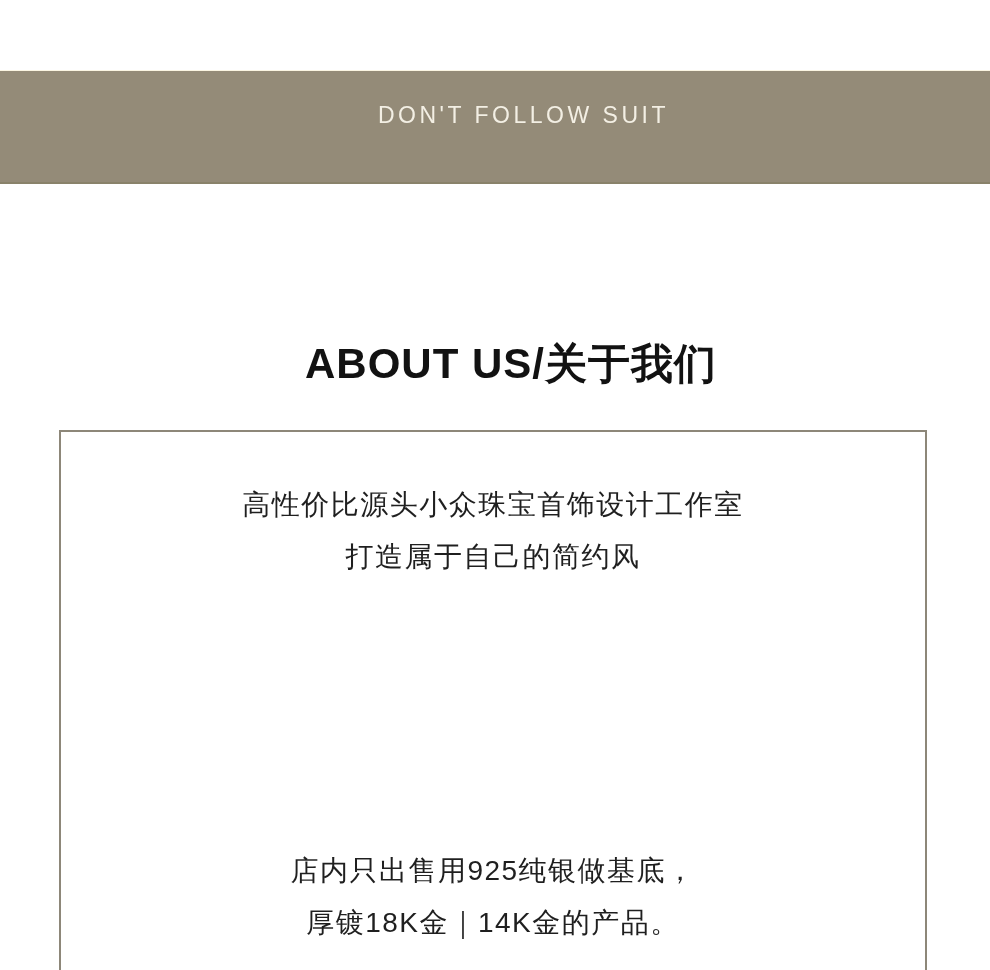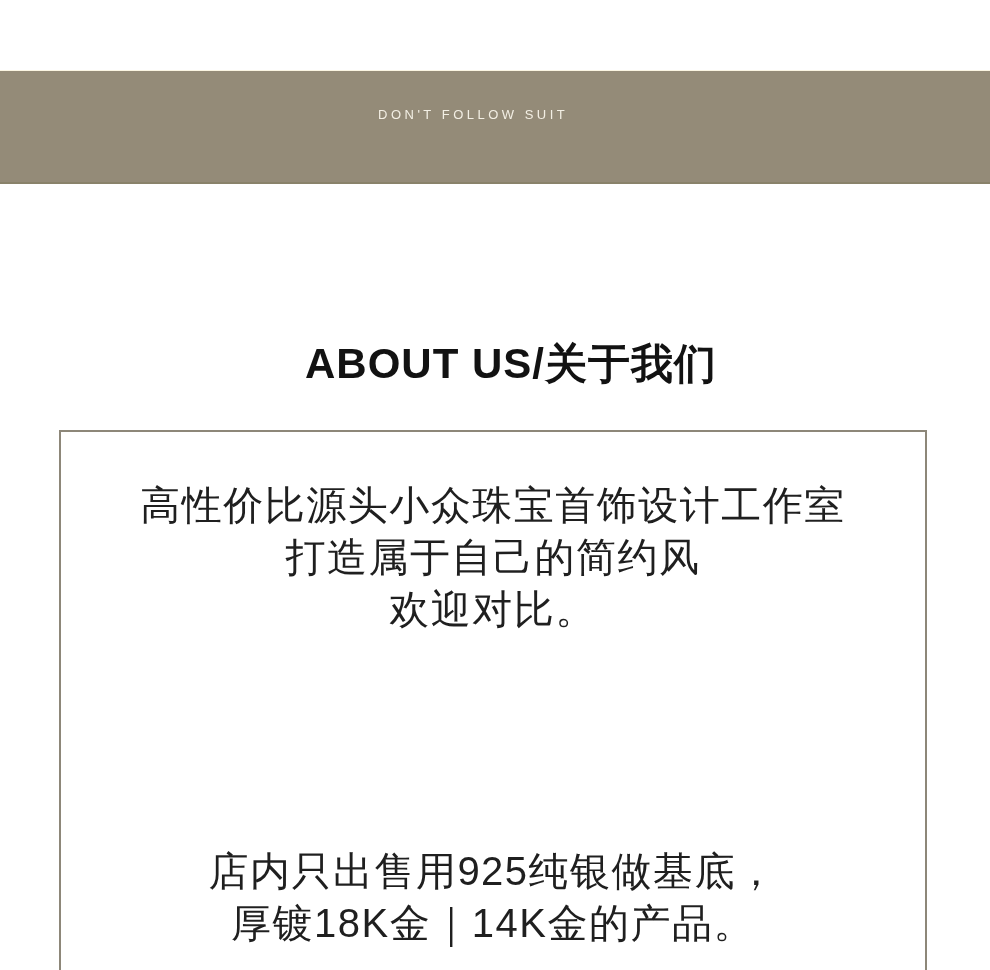--- a/index.html
+++ b/index.html
@@ -24,21 +24,21 @@
     height: 111px;
     background: #948B78;
     border-top: 1px solid #FBF5E2;
     border-bottom: 2px solid #89826A;
   }
   .banner-text {
     position: absolute;
     left: 378px;
     top: 32px;
     color: #F3EFE4;
-    font-size: 13px;
+    font-size: 23px;
     font-weight: 500;
     line-height: 24px;
     letter-spacing: 3.5px;
     white-space: nowrap;
   }
   
   .heading {
     position: absolute;
     top: 320px;
     left: 0;
@@ -62,21 +62,21 @@
     border-bottom: none;
     box-sizing: border-box;
   }
   .about-paragraph {
     position: absolute;
     left: 0;
     width: 100%;
     margin: 0;
     text-align: center;
     color: #1F1F1F;
-    font-size: 40px;
+    font-size: 28px;
     font-weight: 400;
     line-height: 52px;
     letter-spacing: 1.5px;
   }
   .about-paragraph.p1 { top: 47px; }
   .about-paragraph.p2 { top: 256px; }
   .about-paragraph.p3 { top: 413px; }
   .text-line { white-space: nowrap; }
 </style>
 </head>
@@ -90,21 +90,20 @@
     </div>
   </div>
 
   <h1 class="heading">ABOUT US/关于我们</h1>
 
   <div class="about-box">
 
     <div class="about-paragraph p1">
       <div class="text-line">高性价比源头小众珠宝首饰设计工作室</div>
       <div class="text-line">打造属于自己的简约风</div>
-      <div class="text-line">欢迎对比。</div>
     </div>
 
 
     <div class="about-paragraph p3">
       <div class="text-line">店内只出售用925纯银做基底，</div>
       <div class="text-line">厚镀18K金｜14K金的产品。</div>
     </div>
 
   </div>
 

